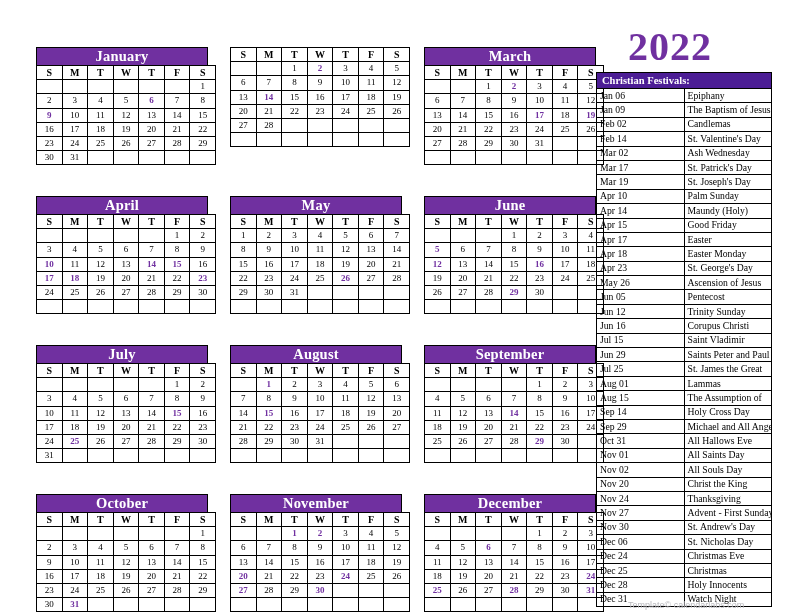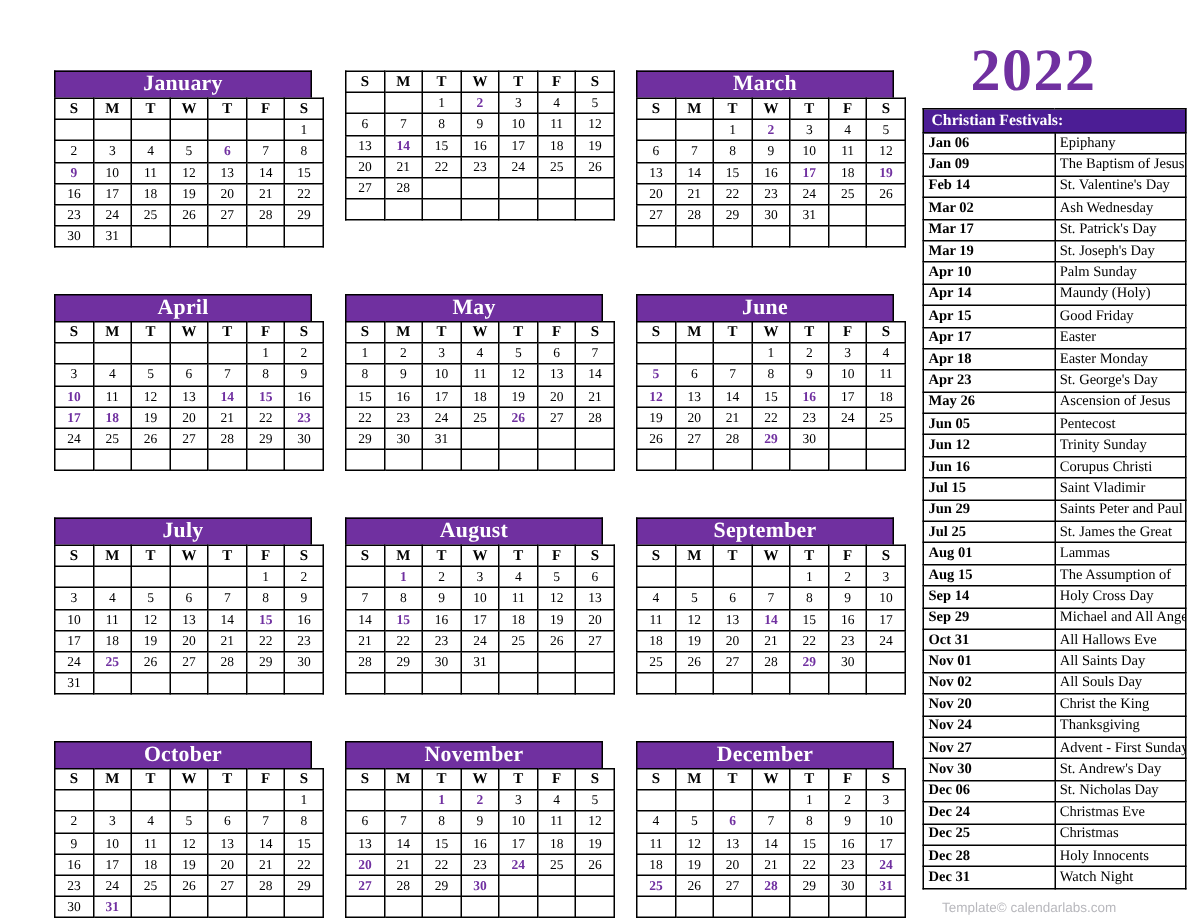--- a/index.html
+++ b/index.html
@@ -34,40 +34,40 @@
     width:24.57px;height:13.2px;
     text-align:center;vertical-align:middle;
     font-size:9px;line-height:11px;
     color:#000;padding:0;
   }
   table.cal th{font-weight:bold;font-size:10px;}
   table.cal td.hl{color:#7030A0;font-weight:bold;}
   table.cal td.empty{color:transparent;}
 
   
-  .panel{position:absolute;left:596px;top:26px;width:148px;margin-left:19px;}
+  .panel{position:absolute;left:596px;top:26px;width:148px;}
   .year{
     color:#7030A0;font-weight:bold;font-size:40px;line-height:42px;
     text-align:center;letter-spacing:1px;margin-bottom:4px;
   }
   table.fest{
     border-collapse:collapse;width:176px;table-layout:fixed;
     border:1px solid #000;
   }
   table.fest th{
     background:#4c1d95;color:#fff;font-weight:bold;
     font-size:10.5px;line-height:13px;text-align:left;
     padding:1px 0 1px 5px;border:1px solid #000;
   }
   table.fest td{
     border:1px solid #000;font-size:9.7px;line-height:12px;
     color:#000;padding:0 0 0 3px;height:13.4px;
     white-space:nowrap;overflow:hidden;
   }
-  table.fest td.d{width:44px;font-weight:bold;}
+  table.fest td.d{width:44px;}
   table.fest td.n{width:132px;}
 
   .footer{
     position:absolute;left:628px;top:558px;
     font-size:9px;color:#b8b8bd;font-family:"Liberation Sans",sans-serif;margin-top:42px;
   }
 </style>
 </head>
 <body>
 
@@ -950,20 +950,24 @@
       <tbody>
           <tr>
             <td class="d">Jan 06</td>
             <td class="n">Epiphany</td>
           </tr>
           <tr>
             <td class="d">Jan 09</td>
             <td class="n">The Baptism of Jesus</td>
           </tr>
           <tr>
+            <td class="d">Feb 02</td>
+            <td class="n">Candlemas</td>
+          </tr>
+          <tr>
             <td class="d">Feb 14</td>
             <td class="n">St. Valentine's Day</td>
           </tr>
           <tr>
             <td class="d">Mar 02</td>
             <td class="n">Ash Wednesday</td>
           </tr>
           <tr>
             <td class="d">Mar 17</td>
             <td class="n">St. Patrick's Day</td>

